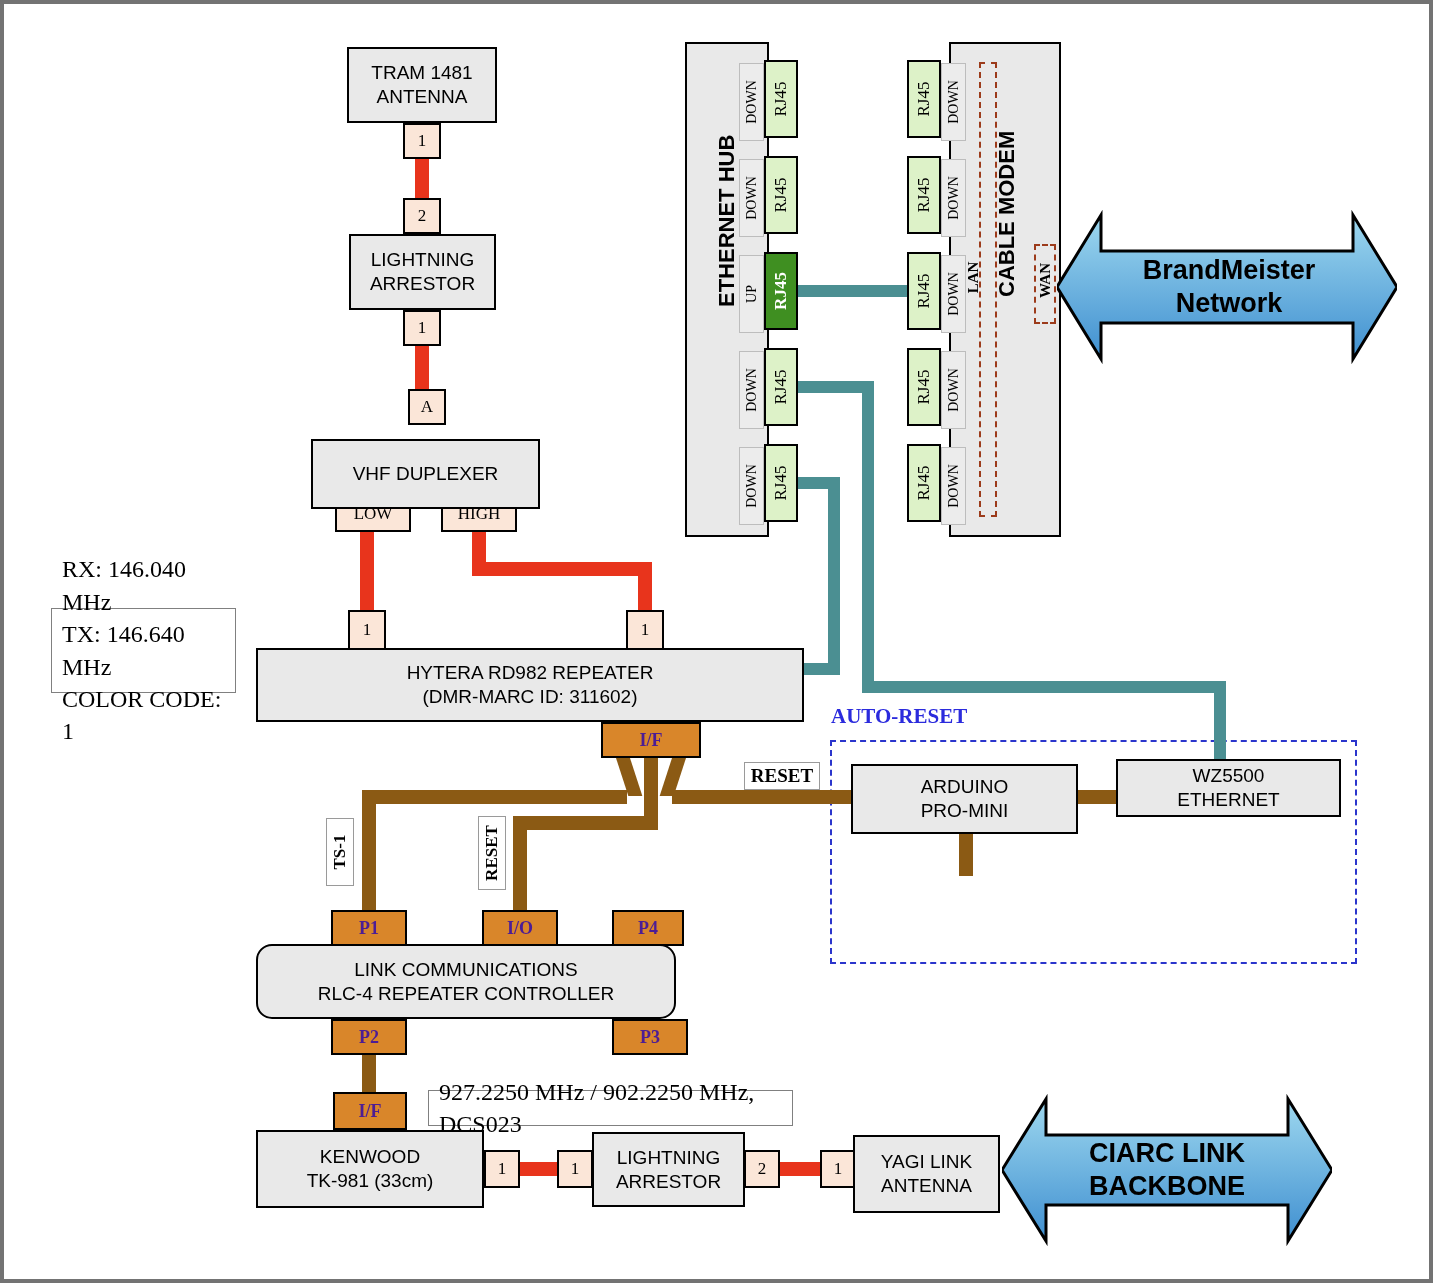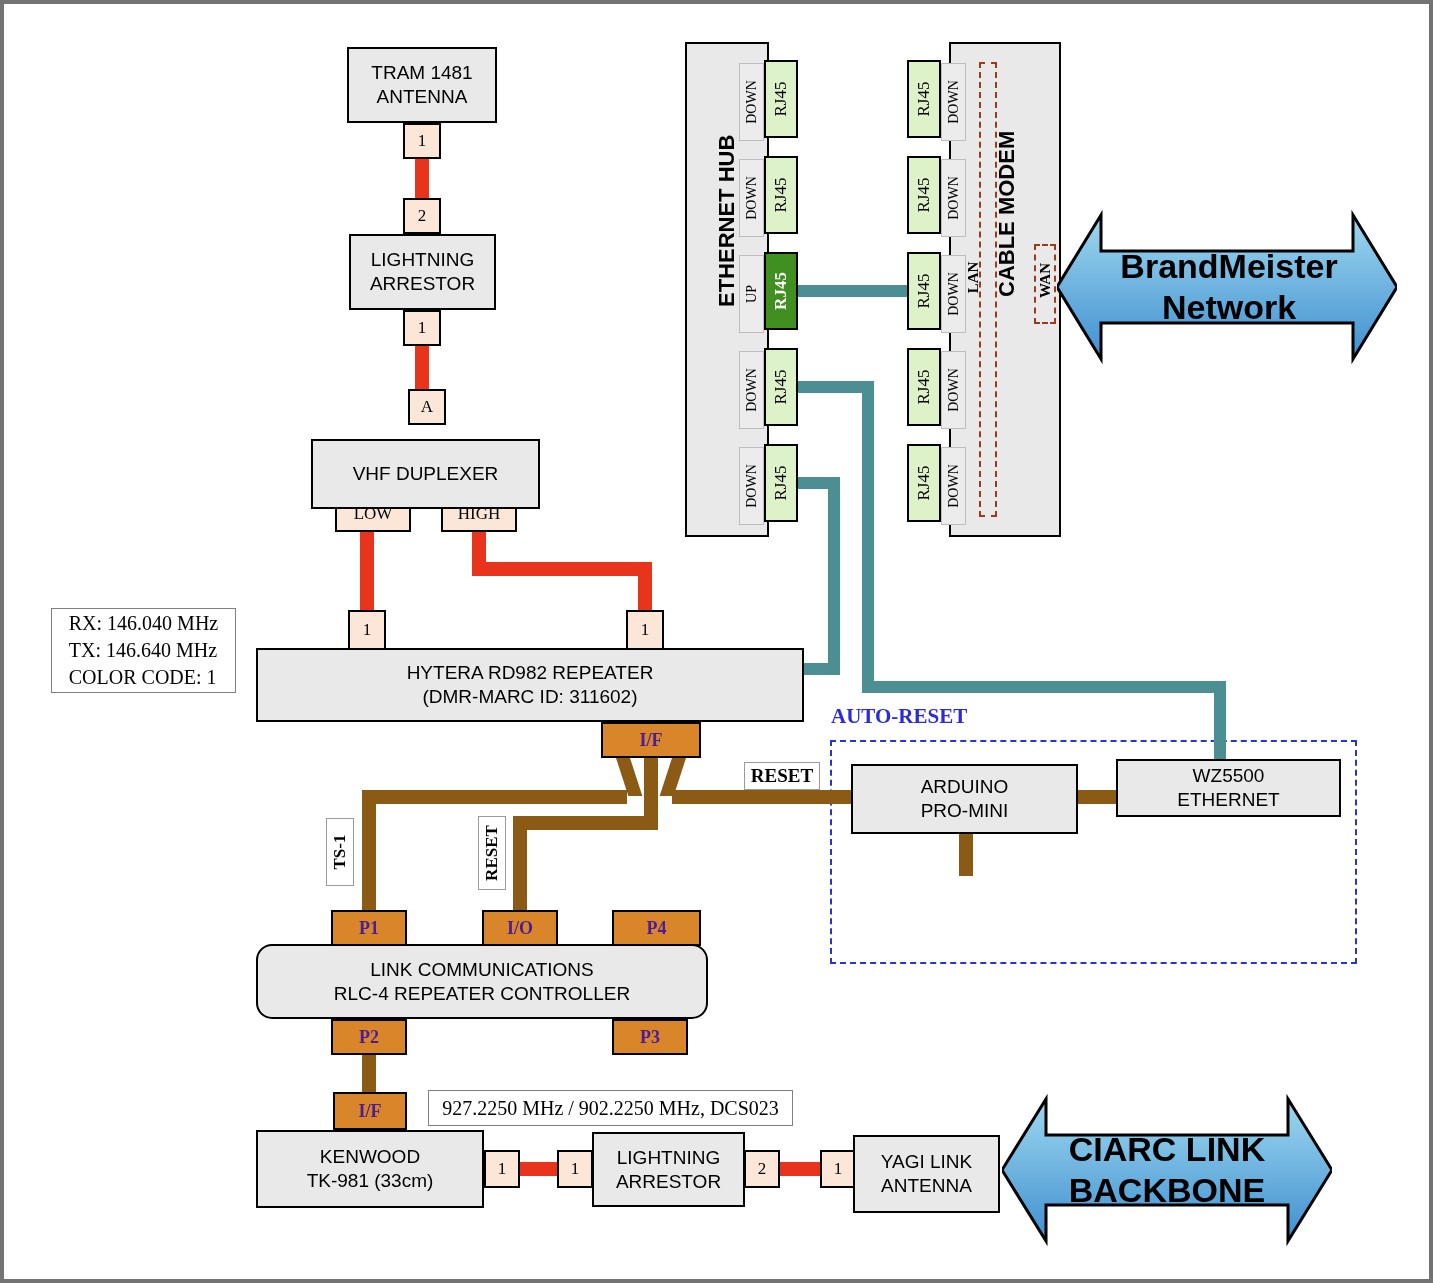--- a/index.html
+++ b/index.html
@@ -28,40 +28,40 @@
   .updown span{transform:rotate(-90deg);white-space:nowrap;display:block;}
   .vlabel{position:absolute;background:#fff;border:1.5px solid #9a9a9a;
         box-sizing:border-box;display:flex;align-items:center;justify-content:center;
         font-family:"Liberation Serif",serif;font-weight:bold;font-size:17px;z-index:40;}
   .vlabel span{transform:rotate(-90deg);white-space:nowrap;display:block;}
   .hlabel{position:absolute;background:#fff;border:1.5px solid #9a9a9a;
         box-sizing:border-box;display:flex;align-items:center;justify-content:center;
         font-family:"Liberation Serif",serif;font-weight:bold;font-size:19px;z-index:40;}
   .infobox{position:absolute;background:#fff;border:1.5px solid #808080;
         box-sizing:border-box;display:flex;align-items:center;justify-content:center;
-        font-family:"Liberation Serif",serif;font-size:20px;z-index:40;
+        font-family:"Liberation Serif",serif;font-size:24px;z-index:40;
         white-space:pre-line;text-align:left;line-height:1.35;padding:5px 10px;}
   .bigbox{position:absolute;background:#e9e9e9;border:2.5px solid #000;
         box-sizing:border-box;z-index:10;}
   .biglabel{position:absolute;font-family:"Liberation Sans",sans-serif;
         font-weight:bold;font-size:22px;z-index:12;white-space:nowrap;}
   .biglabel span{transform:rotate(-90deg);display:block;}
   .wire{position:absolute;z-index:20;}
   .wire.red{background:#e8341c;}
   .wire.teal{background:#4b8f92;}
   .wire.brown{background:#8b5a14;}
   .dashbox{position:absolute;box-sizing:border-box;z-index:15;}
   .dash-lan{border:2px dashed #9c3b1b;}
   .dash-auto{border:2.5px dashed #2b35cc;}
   .section-title{position:absolute;font-family:"Liberation Serif",serif;
         font-weight:bold;font-size:21px;color:#2b2bdd;z-index:40;}
   .arrow{position:absolute;z-index:25;}
   .arrow-text{position:absolute;z-index:26;display:flex;align-items:center;
         justify-content:center;text-align:center;font-family:"Liberation Sans",sans-serif;
-        font-weight:bold;font-size:34px;line-height:1.2;color:#000;}
+        font-weight:bold;font-size:27px;line-height:1.2;color:#000;}
   .dimtxt{white-space:pre-line;}
 </style>
 </head>
 <body>
 
 <div id="page">
 
   <div class="box dimtxt" style="left:343px;top:43px;width:150px;height:76px;">TRAM 1481
 ANTENNA</div>
   <div class="port" style="left:399px;top:119px;width:38px;height:36px;">1</div>
@@ -232,22 +232,22 @@
 
   <div class="vlabel" style="left:322px;top:814px;width:28px;height:68px;">
       <span>TS-1</span>
     </div>
   <div class="vlabel" style="left:474px;top:812px;width:28px;height:74px;">
       <span>RESET</span>
     </div>
 
   <div class="oport" style="left:327px;top:906px;width:76px;height:36px;">P1</div>
   <div class="oport" style="left:478px;top:906px;width:76px;height:36px;">I/O</div>
-  <div class="oport" style="left:608px;top:906px;width:89px;height:36px;">P4</div>
-  <div class="box dimtxt" style="left:252px;top:940px;width:452px;height:75px;border-radius:16px;">LINK COMMUNICATIONS
+  <div class="oport" style="left:608px;top:906px;width:72px;height:36px;">P4</div>
+  <div class="box dimtxt" style="left:252px;top:940px;width:420px;height:75px;border-radius:16px;">LINK COMMUNICATIONS
 RLC-4 REPEATER CONTROLLER</div>
   <div class="oport" style="left:327px;top:1015px;width:76px;height:36px;">P2</div>
   <div class="oport" style="left:608px;top:1015px;width:76px;height:36px;">P3</div>
 
   <div class="wire brown" style="left:358px;top:1051px;width:14px;height:41px;"></div>
 
   <div class="oport" style="left:329px;top:1088px;width:74px;height:38px;">I/F</div>
   <div class="box dimtxt" style="left:252px;top:1126px;width:228px;height:78px;">KENWOOD
 TK-981 (33cm)</div>
   <div class="infobox" style="left:424px;top:1086px;width:365px;height:36px;justify-content:center;">927.2250 MHz / 902.2250 MHz, DCS023</div>

